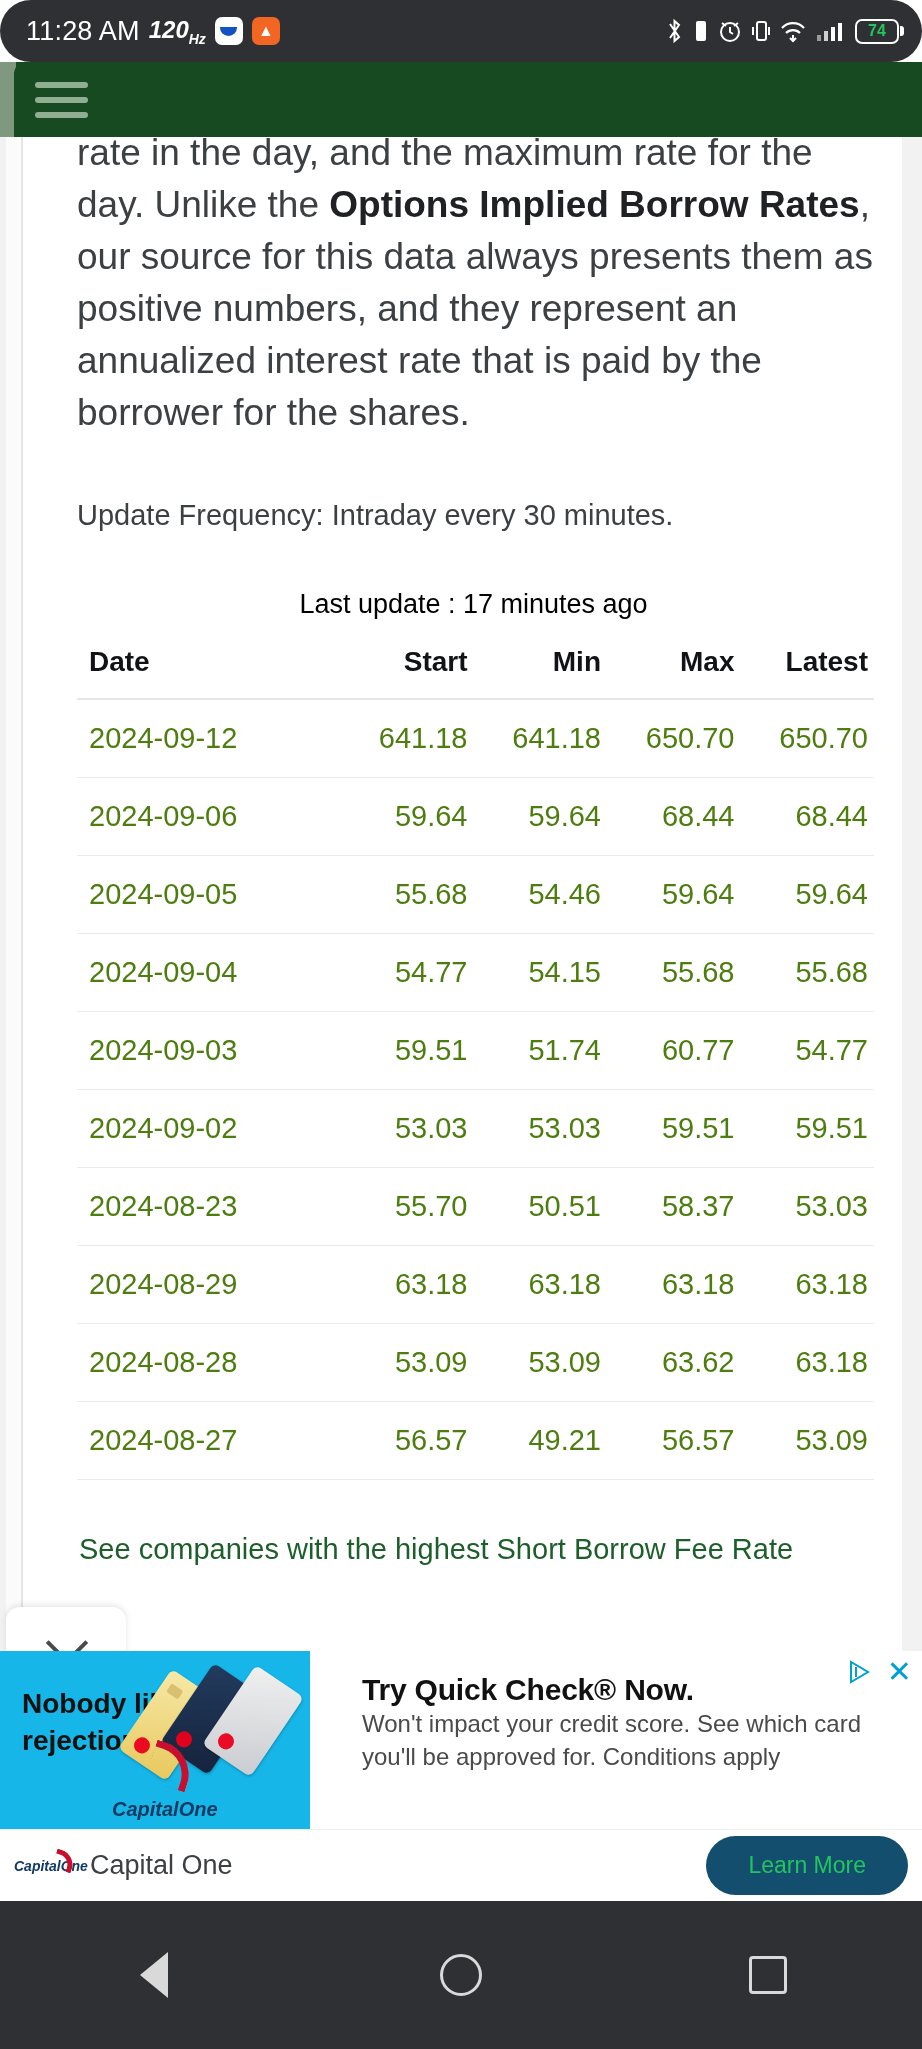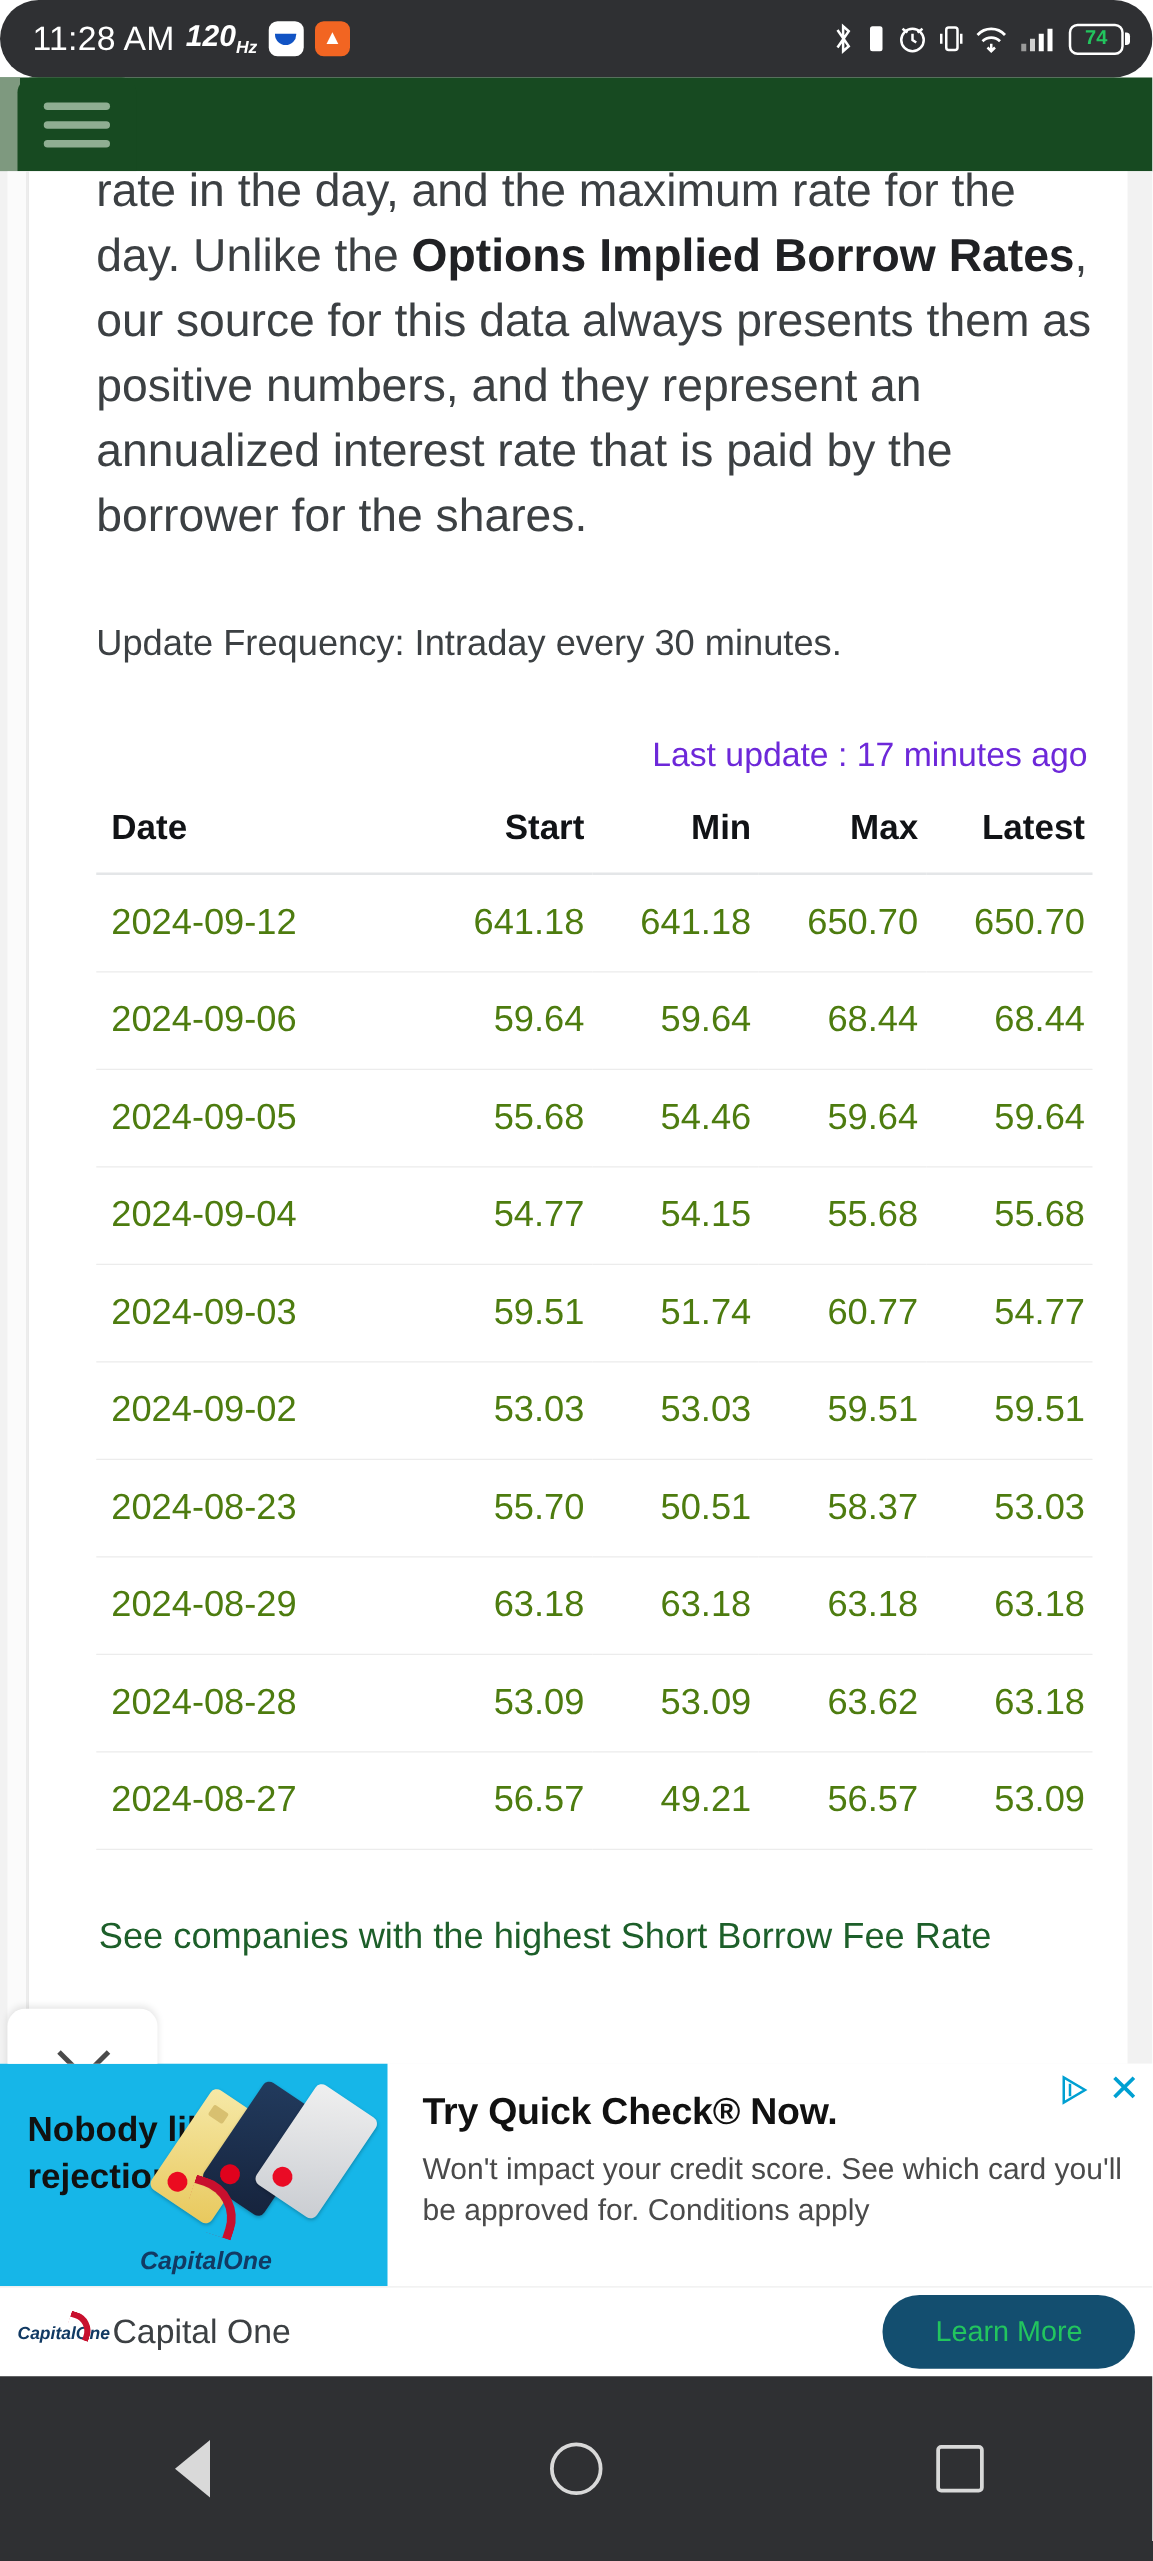--- a/index.html
+++ b/index.html
@@ -82,21 +82,21 @@
   .card-inner{ padding:0 28px 0 54px; }
 
   .bodytext{
     font-size:37px; line-height:52px; color:#3c4043;
     margin-top:-10px;
   }
   .bodytext b{ font-weight:bold; color:#202124; }
   .para2{ margin-top:50px; font-size:29px; line-height:52px; color:#3c4043; }
 
   .lastupdate{
-    margin-top:48px; text-align:right; font-size:27px; color:#6d28d9;
+    margin-top:48px; text-align:center; font-size:27px; color:#000000;
     padding-right:4px;
   }
 
   
   table.rates{
     width:100%; border-collapse:collapse; margin-top:12px;
     table-layout:fixed;
   }
   table.rates th{
     font-size:28px; font-weight:bold; color:#111316;
@@ -158,23 +158,23 @@
   .mc{ position:absolute; left:10px; bottom:8px; width:16px; height:16px; border-radius:50%; background:#eb001b; opacity:.95; }
   .cap1-logo{
     position:absolute; left:112px; bottom:8px; font-size:20px; font-weight:bold;
     color:#123a63; font-style:italic;
   }
   .cap1-swoosh{
     position:absolute; left:150px; bottom:42px; width:42px; height:42px;
     border-right:7px solid #c8102e; border-top:7px solid #c8102e;
     border-radius:0 34px 0 0; transform:rotate(18deg);
   }
-  .ad-text{ flex:1; padding:22px 20px 0 28px; position:relative; }
+  .ad-text{ flex:1; padding:22px 20px 0 52px; position:relative; }
   .ad-title{ font-size:30px; font-weight:bold; color:#111; letter-spacing:-.2px; }
-  .ad-desc{ margin-top:12px; font-size:24px; line-height:33px; color:#4a4a4a; }
+  .ad-desc{ font-size:24px; line-height:33px; color:#4a4a4a; }
   .ad-controls{
     position:absolute; right:10px; top:8px; display:flex; align-items:center; gap:14px;
   }
   .adchoices{ width:26px; height:26px; }
   .ad-close{ font-size:30px; color:#00a0d2; line-height:26px; }
 
   .adbar{
     position:absolute; top:1829px; left:0; width:922px; height:72px;
     background:#ffffff; display:flex; align-items:center;
     padding:0 14px 0 14px; border-top:1px solid #eee;

